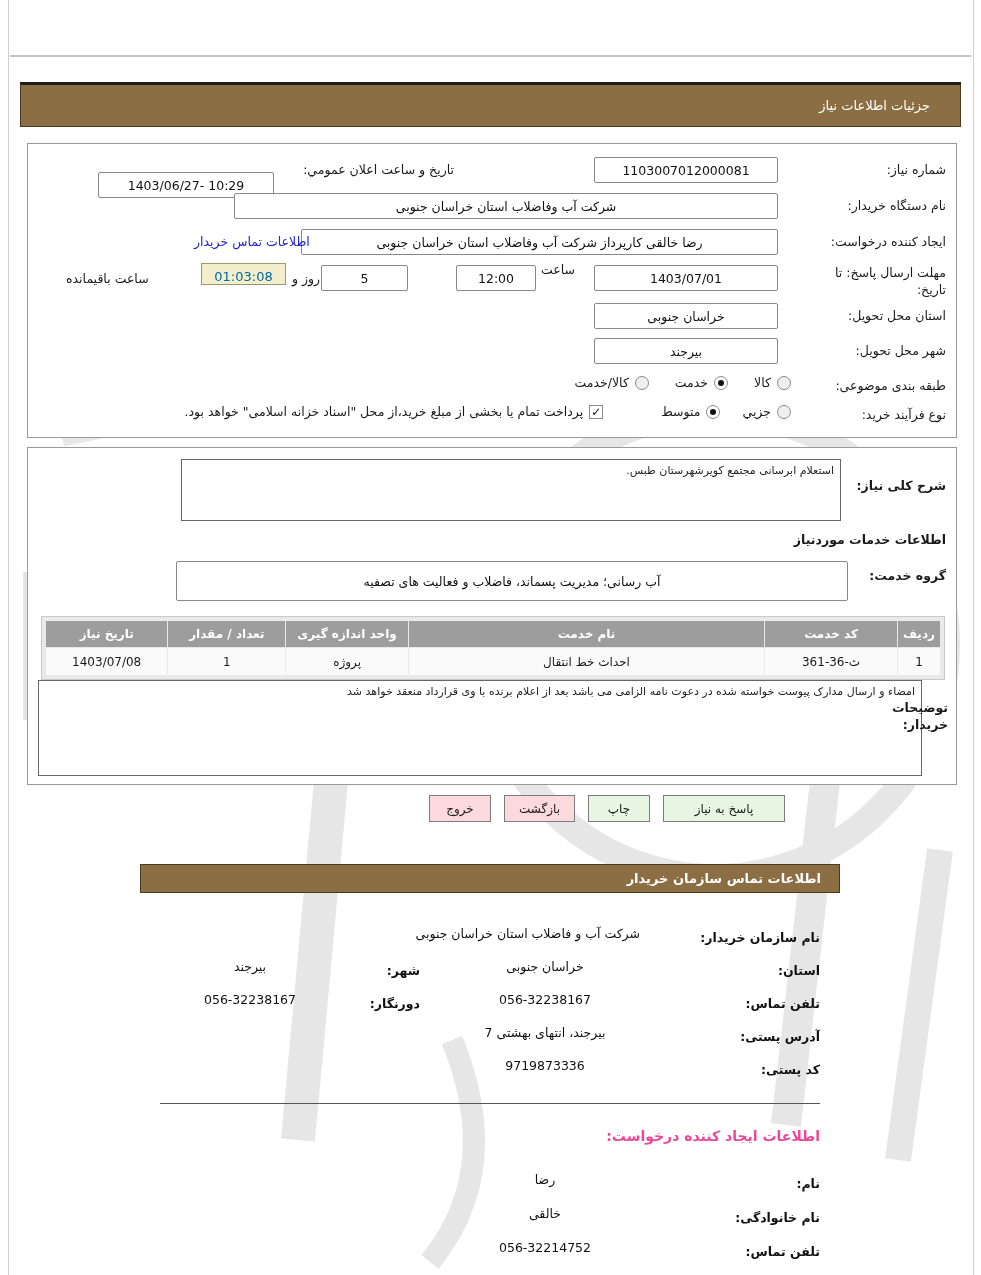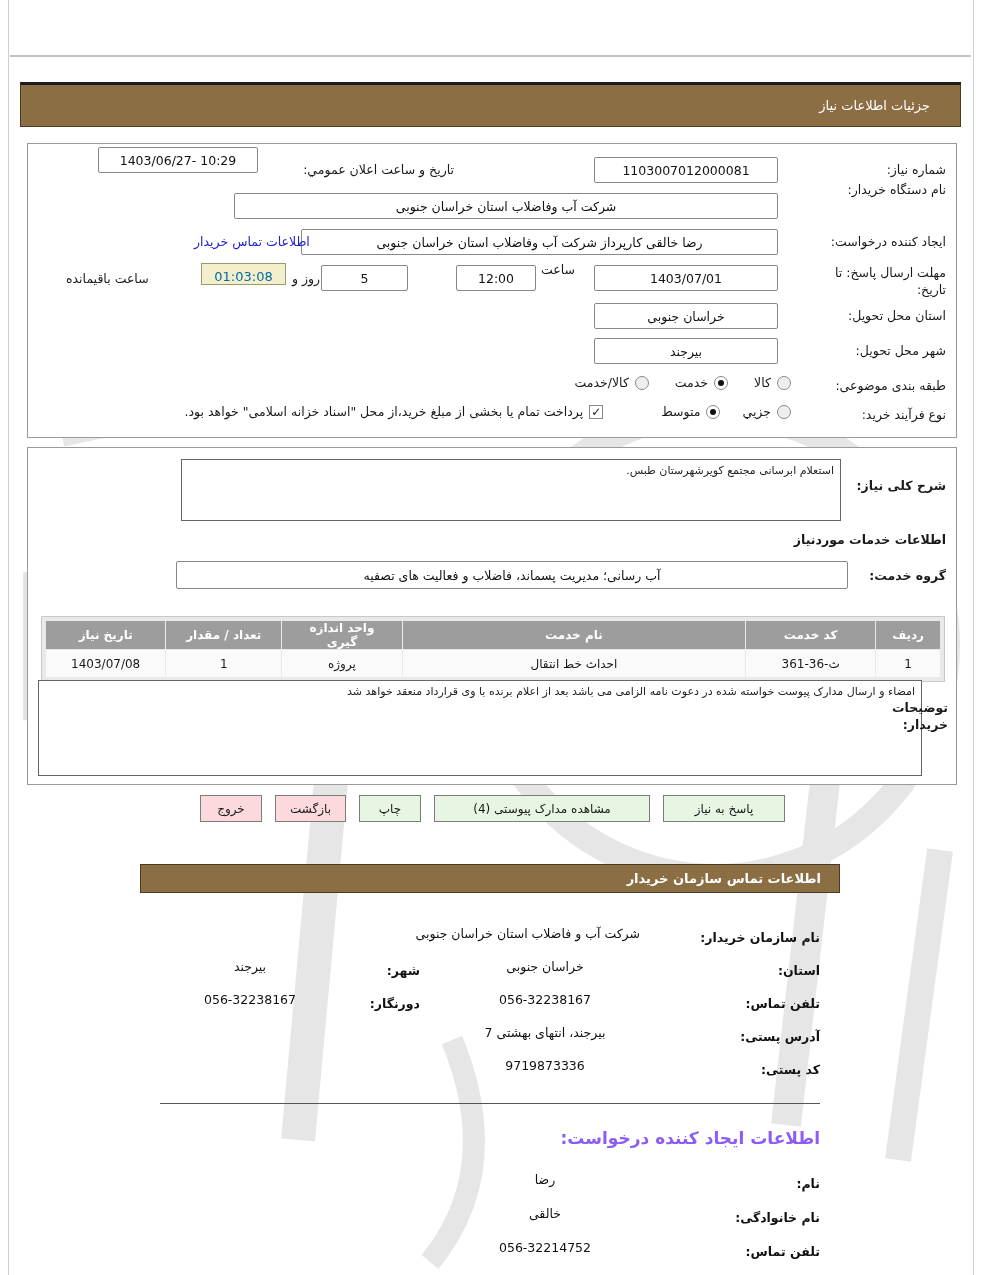--- a/index.html
+++ b/index.html
@@ -42,39 +42,39 @@
                      border-radius:50%; background:#111; }
   .chk { width:14px; height:14px; border:1px solid #8a8a8a; background:#fff; font-size:12px;
          line-height:13px; text-align:center; color:#111; }
   .chk.on::after { content:"✓"; }
 
   .ta { position:absolute; border:1px solid #666; background:#fff; font-size:11px; color:#222;
         padding:3px 6px; text-align:right; line-height:1.5; overflow:hidden; }
 
   .tbl { position:absolute; border:1px solid #c9c9c9; background:#e9e9e9; padding:3px; }
   .tbl table { border-collapse:separate; border-spacing:1px; width:100%; }
-  .tbl th { background:#9d9d9d; color:#fff; font-size:12px; font-weight:bold; height:26px; padding:0 16px; }
+  .tbl th { background:#9d9d9d; color:#fff; font-size:12px; font-weight:bold; height:26px; padding:0 4px; }
   .tbl td { background:#fafafa; color:#1a1a1a; font-size:12px; height:27px; text-align:center; padding:0 4px; }
 
   .btnrow { position:absolute; left:200px; top:795px; width:585px; display:flex; direction:rtl; gap:13px; }
   .btn { height:27px; border:1px solid #7c7c7c; font-size:12px; color:#1a1a1a;
          font-family:"DejaVu Sans", sans-serif; display:flex; align-items:center; justify-content:center;
          cursor:pointer; padding:0 4px; }
   .btn.green { background:#e6f6e3; }
   .btn.pink  { background:#fbd9dc; }
 
   .cgrid { position:absolute; left:160px; width:660px; display:grid; direction:rtl;
            grid-template-columns:150px 250px 80px 180px; grid-auto-rows:33px; align-items:center; }
   .cgrid .cl { font-size:12.5px; font-weight:bold; color:#111;margin-top:8px; }
   .cgrid .cv { font-size:12.5px; color:#111; text-align:center; }
   .cgrid .span3 { grid-column:2 / 5; text-align:center; }
   .hrline { position:absolute; left:160px; top:1103px; width:660px; border-top:1px solid #555; }
   .g2 { grid-template-columns:150px 250px; grid-auto-rows:34px; }
-  .sechead { position:absolute; left:160px; top:1128px; width:660px; font-size:17px;
-             font-weight:bold; color:#8b5cf6; text-align:right; }
+  .sechead { position:absolute; left:160px; top:1128px; width:660px; font-size:14px;
+             font-weight:bold; color:#ec4899; text-align:right; }
 </style>
 </head>
 <body>
 
 <div class="page">
 
   <svg class="wm" width="981" height="1275" viewBox="0 0 981 1275">
     <g stroke="#dadada" fill="none" opacity="0.65">
       <circle cx="715" cy="645" r="232" stroke-width="26"></circle>
       <path d="M 60 428 Q 490 330 935 412" stroke-width="38"></path>
@@ -92,23 +92,23 @@
 
   <div class="bar bar1 layer" style="position:absolute">
     <span>جزئیات اطلاعات نیاز</span>
   </div>
 
   <div class="box box1 layer">
 
     <div class="lbl" style="right:10px; top:18px">شماره نیاز:</div>
     <div class="inp ltr" style="left:566px; top:13px; width:184px">1103007012000081</div>
     <div class="lbl" style="right:502px; top:18px">تاریخ و ساعت اعلان عمومي:</div>
-    <div class="inp ltr" style="left:70px; top:3px; width:160px">1403/06/27- 10:29</div>
-
-    <div class="lbl" style="right:10px; top:38px">نام دستگاه خریدار:</div>
+    <div class="inp ltr" style="left:70px; top:28px; width:176px">1403/06/27- 10:29</div>
+
+    <div class="lbl" style="right:10px; top:54px">نام دستگاه خریدار:</div>
     <div class="inp" style="left:206px; top:49px; width:544px">شرکت آب وفاضلاب استان خراسان جنوبی</div>
 
     <div class="lbl" style="right:10px; top:90px">ایجاد کننده درخواست:</div>
     <div class="inp" style="left:273px; top:85px; width:477px">رضا خالقی کارپرداز شرکت آب وفاضلاب استان خراسان جنوبی</div>
     <a class="link" style="left:166px; top:90px">اطلاعات تماس خریدار</a>
 
     <div class="lbl" style="right:10px; top:121px; width:118px">مهلت ارسال پاسخ: تا تاریخ:</div>
     <div class="inp ltr" style="left:566px; top:121px; width:184px">1403/07/01</div>
     <div class="lbl" style="left:513px; top:118px; width:40px; text-align:left">ساعت</div>
     <div class="inp ltr" style="left:428px; top:121px; width:80px">12:00</div>
@@ -156,21 +156,21 @@
     </div>
   </div>
 
   <div class="box box2 layer">
     <div class="ta" style="left:153px; top:11px; width:660px; height:62px">استعلام ابرسانی مجتمع کویرشهرستان طبس.</div>
     <div class="lbl lbl-b" style="right:10px; top:30px">شرح کلی نیاز:</div>
 
     <div class="lbl lbl-b" style="right:10px; top:84px">اطلاعات خدمات موردنیاز</div>
 
     <div class="lbl lbl-b" style="right:10px; top:120px">گروه خدمت:</div>
-    <div class="inp" style="left:148px; top:113px; width:672px; height:28px">آب رسانی؛ مدیریت پسماند، فاضلاب و فعالیت های تصفیه</div>
+    <div class="inp" style="left:148px; top:113px; width:672px; height:40px">آب رسانی؛ مدیریت پسماند، فاضلاب و فعالیت های تصفیه</div>
 
     <div class="tbl" style="left:13px; top:168px; width:904px">
       <table>
         <colgroup>
           <col style="width:42px">
             <col style="width:133px">
             <col style="width:360px">
           <col style="width:123px">
             <col style="width:118px">
             <col style="width:122px">
@@ -197,21 +197,20 @@
         </tbody>
       </table>
     </div>
 
     <div class="ta" style="left:10px; top:232px; width:884px; height:96px">امضاء و ارسال مدارک پیوست خواسته شده در دعوت نامه الزامی می باشد بعد از اعلام برنده با وی قرارداد منعقد خواهد شد</div>
     <div class="lbl lbl-b" style="right:8px; top:252px; width:72px">توضیحات خریدار:</div>
   </div>
 
   <div class="btnrow layer">
     <button class="btn green" style="width:122px">پاسخ به نیاز</button>
-    <button class="btn green" style="width:216px">مشاهده مدارک پیوستی (4)</button>
     <button class="btn green" style="width:62px">چاپ</button>
     <button class="btn pink" style="width:71px">بازگشت</button>
     <button class="btn pink" style="width:62px">خروج</button>
   </div>
 
   <div class="bar bar2 layer" style="position:absolute">
     <span>اطلاعات تماس سازمان خریدار</span>
   </div>
 
   <div class="cgrid layer" style="top:917px">

